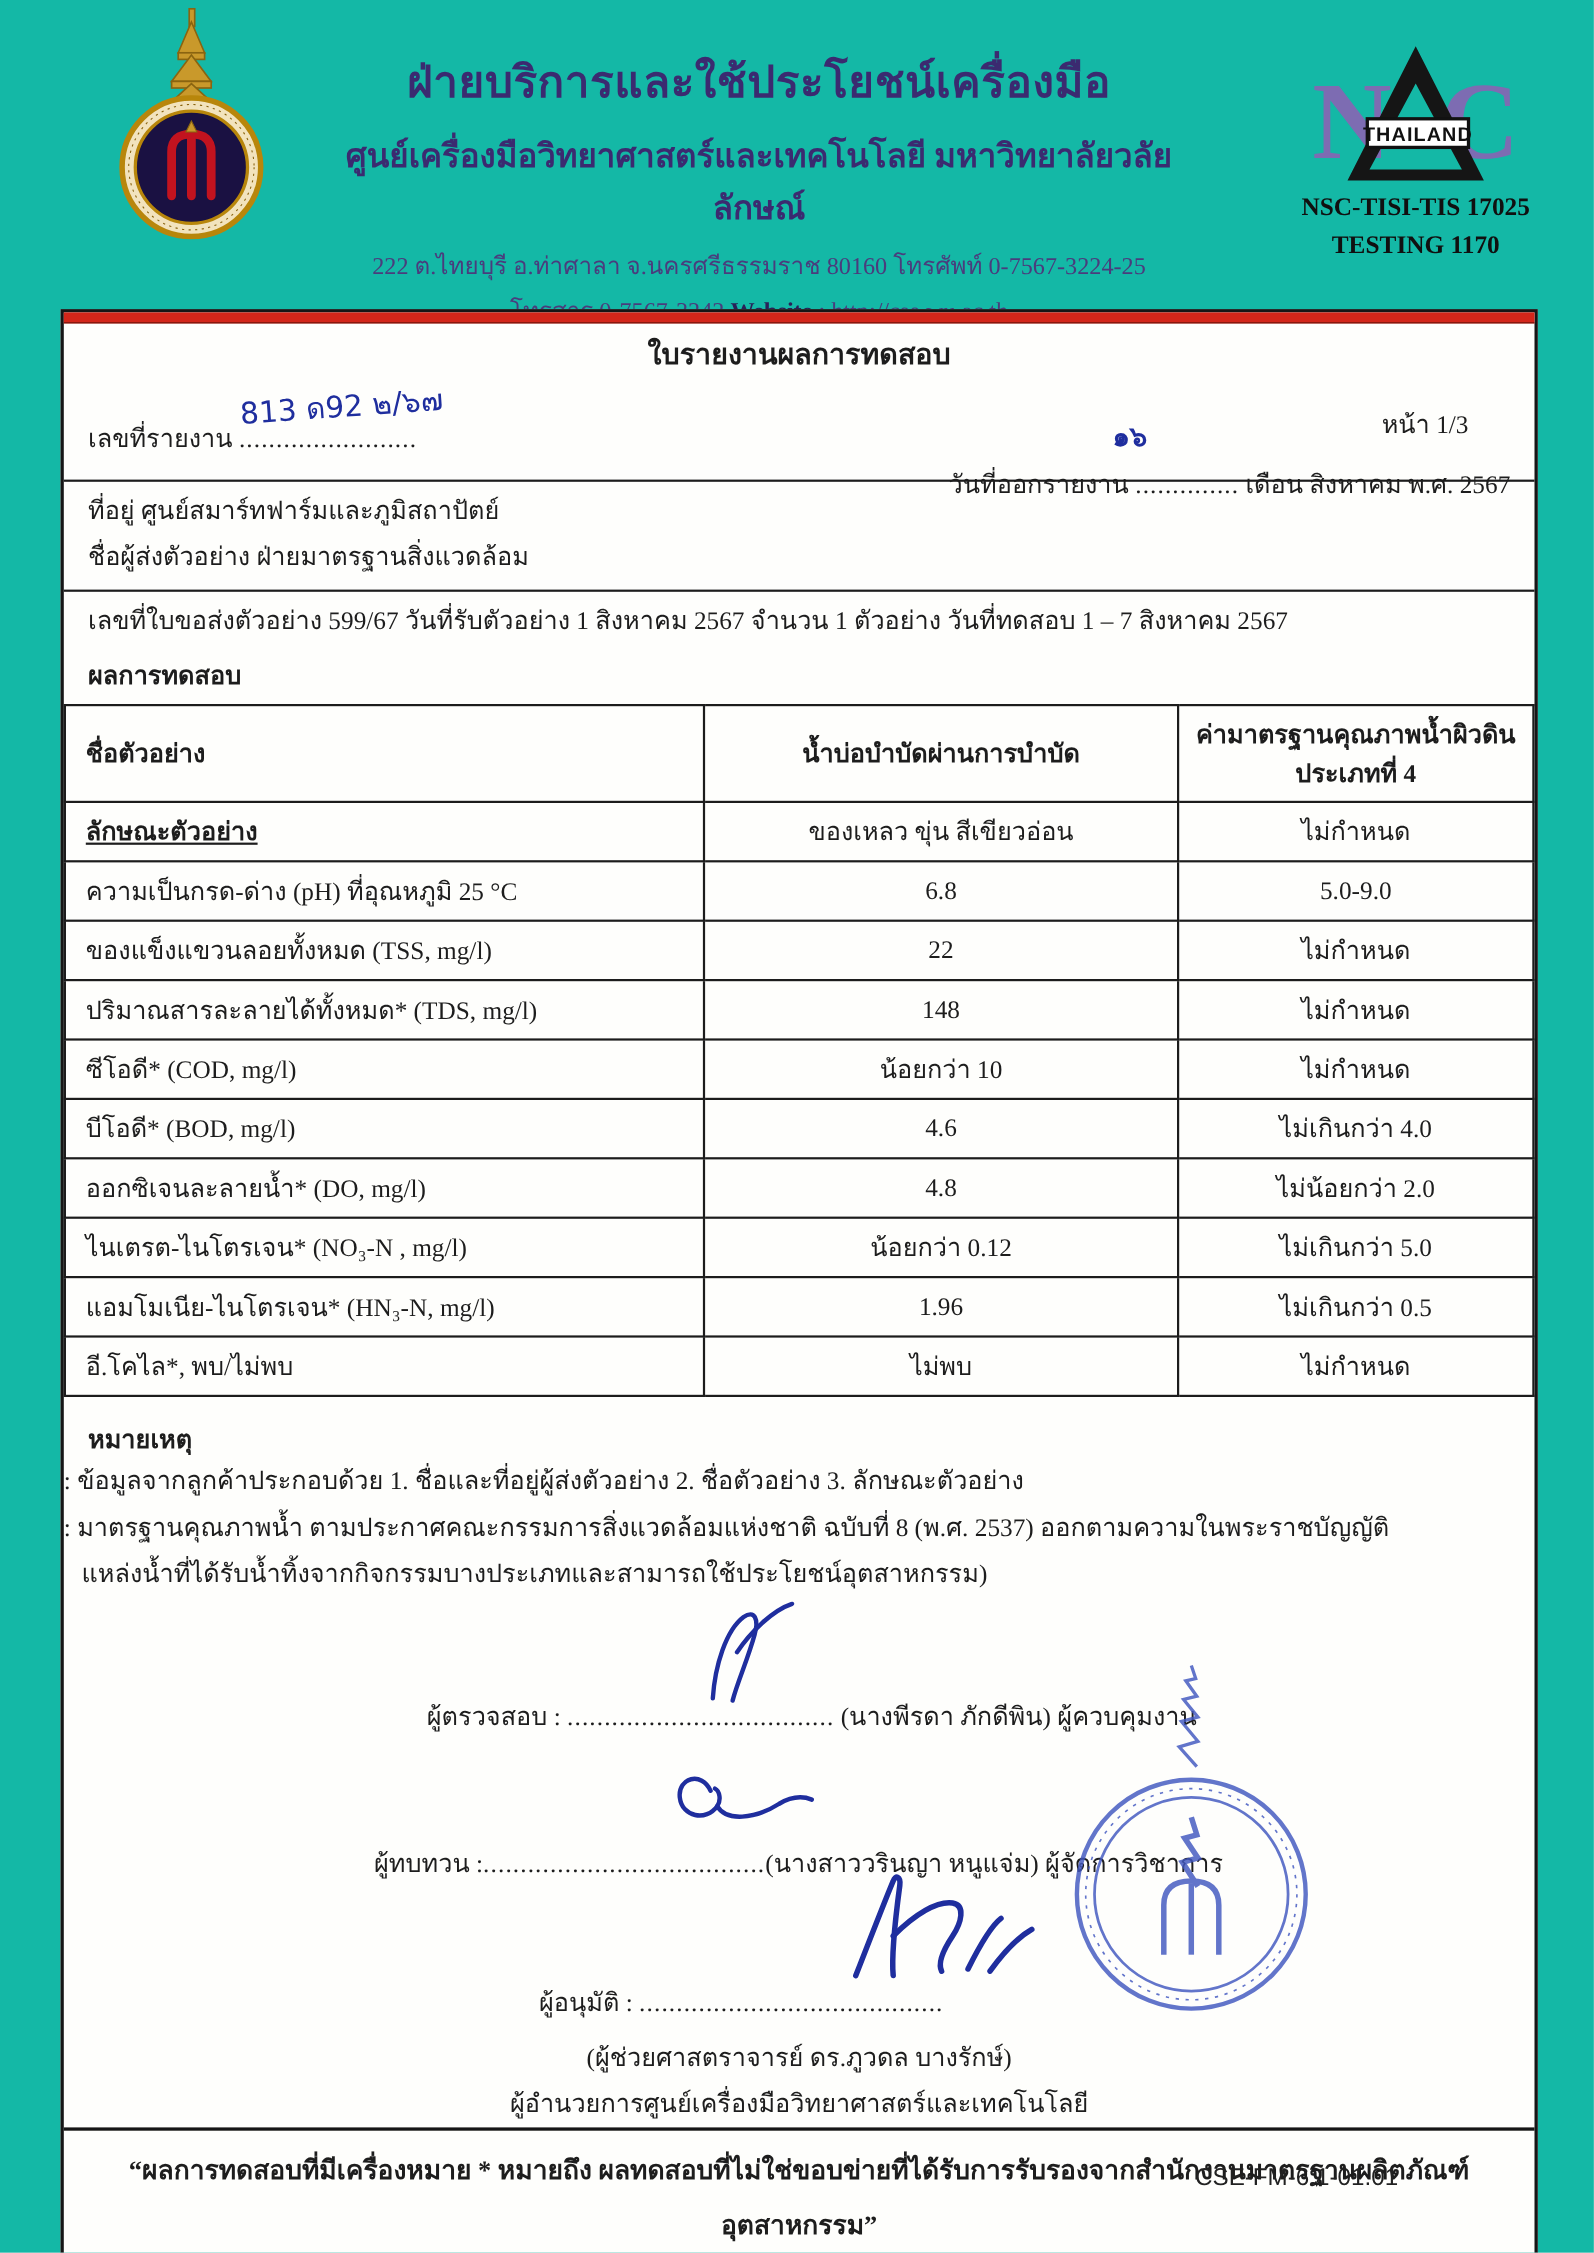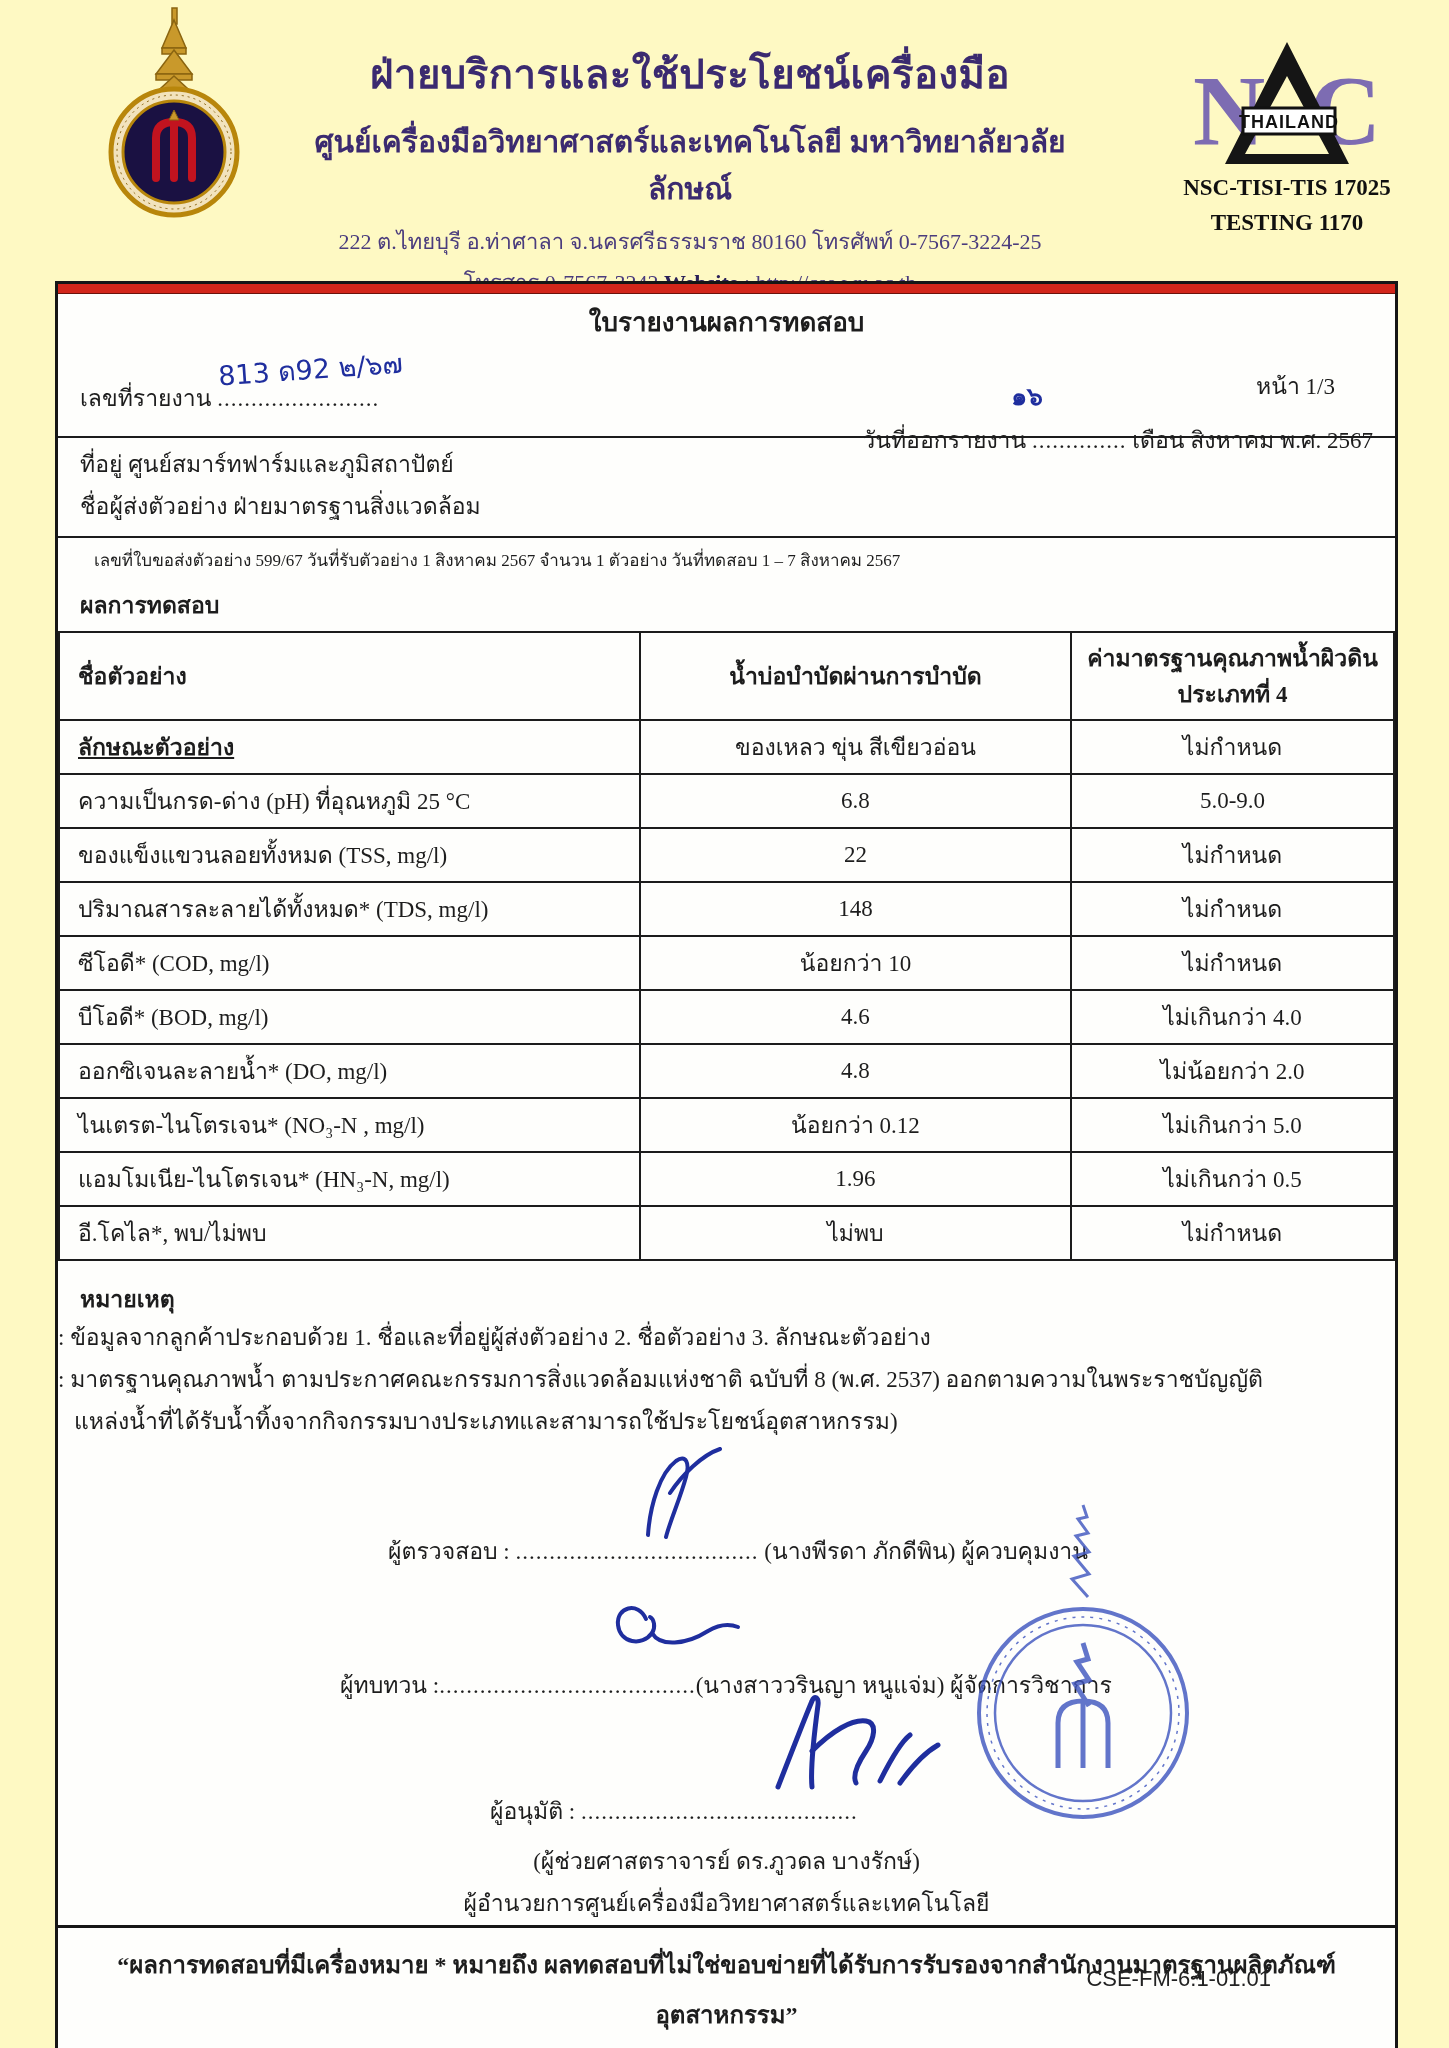--- a/index.html
+++ b/index.html
@@ -1,16 +1,16 @@
 <!DOCTYPE html>
 <html><head>
 <meta charset="utf-8">
 <style>
   html,body{margin:0;padding:0;background:#e8e8e6;}
-  .page{position:relative;width:1449px;height:2048px;background:#fef9c3;margin:0 auto;
+  .page{position:relative;width:1449px;height:2048px;background:#14b8a6;margin:0 auto;
         font-family:"Liberation Serif","DejaVu Serif",serif;color:#1d1d1d;overflow:hidden;}
 
   
   .emblem{position:absolute;left:92px;top:6px;width:165px;height:212px;}
   .hdr-center{position:absolute;left:295px;top:42px;width:790px;text-align:center;}
   .hdr-line1{font-size:40px;font-weight:bold;color:#3b2a70;letter-spacing:.5px;}
   .hdr-line2{font-size:30px;font-weight:bold;color:#3b2a70;margin-top:12px;}
   .hdr-line3{font-size:22px;color:#4a3c7d;margin-top:12px;}
   .hdr-line4{font-size:22px;color:#4a3c7d;margin-top:6px;}
   .w-label{font-weight:bold;color:#2a2058;}
@@ -29,21 +29,21 @@
   .lbl-report-no{position:absolute;left:22px;top:38px;}
   .dots{letter-spacing:1px;}
   .hand{color:#1f2e9e;font-family:"DejaVu Sans",sans-serif;}
   .hw-report-no{position:absolute;left:160px;top:6px;font-size:27px;transform:rotate(-4deg);}
   .page-no{position:absolute;right:60px;top:26px;}
   .date-line{position:absolute;right:22px;top:80px;}
   .hw-date{position:absolute;right:352px;top:34px;font-size:25px;font-weight:bold;}
 
   .hr2{border-top:2px solid #1c1c1c;}
   .sender{padding:6px 22px 8px;font-size:23px;line-height:42px;}
-  .request{padding:8px 36px 4px;font-size:17px;}
+  .request{padding:8px 22px 4px;font-size:23px;}
   .results-heading{padding:10px 22px 8px;font-size:23px;font-weight:bold;}
 
   table.results{width:100%;border-collapse:collapse;table-layout:fixed;font-size:23px;}
   table.results th,table.results td{border:2px solid #1c1c1c;padding:2px 8px;}
   table.results th{height:82px;font-weight:bold;}
   table.results td{height:48px;}
   .c1{width:43.5%;text-align:left;padding-left:18px!important;}
   .c2{width:32.5%;text-align:center;}
   .c3{width:24%;text-align:center;}
   .param-bold{font-weight:bold;text-decoration:underline;}

